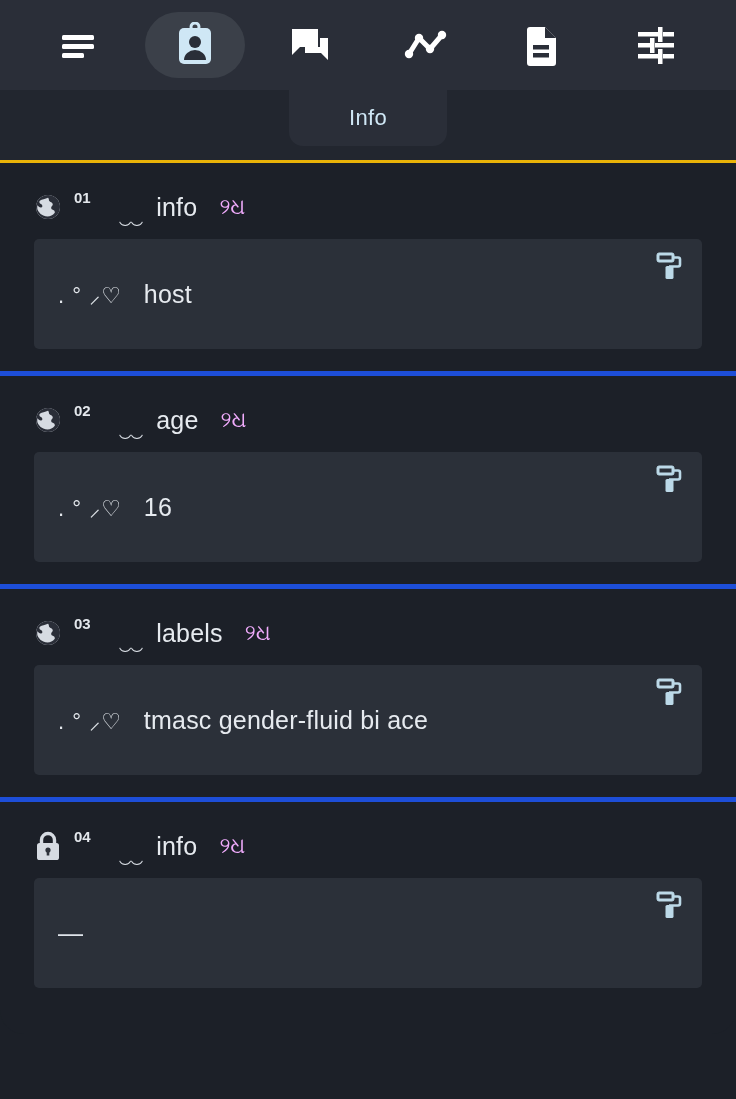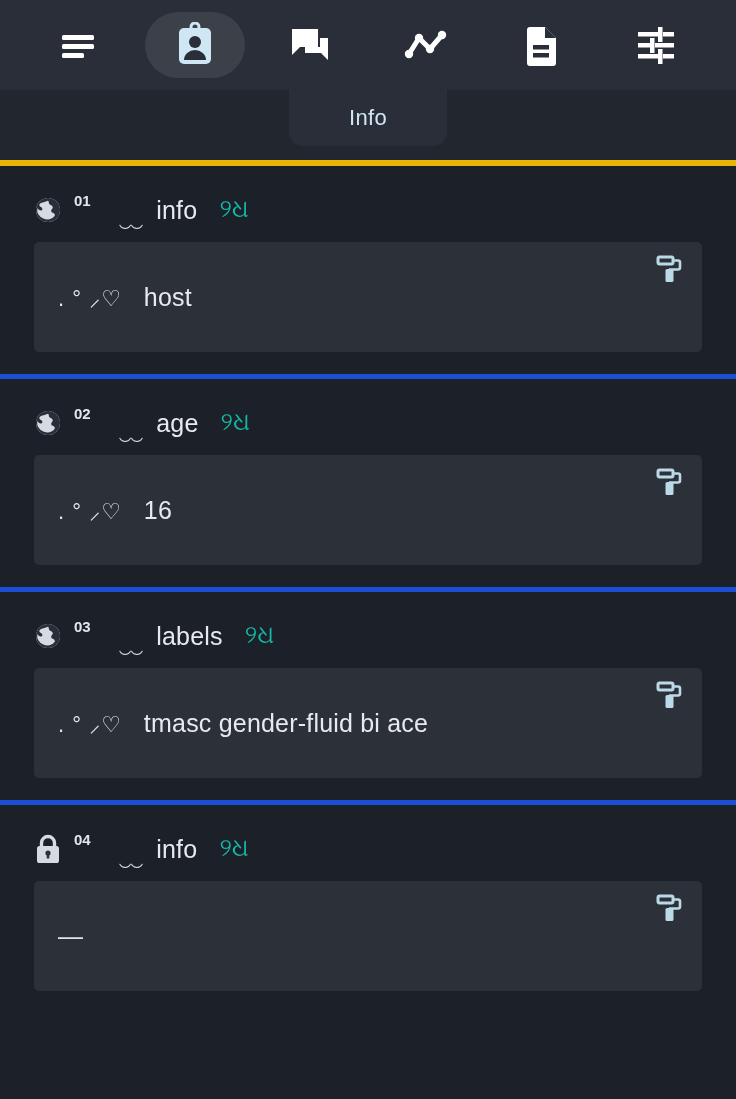--- a/index.html
+++ b/index.html
@@ -71,21 +71,21 @@
   }
 
   
   .list { background: #1c2028; }
 
   .entry {
     position: relative;
     padding: 0 0 0 0;
     border-top: 5px solid #1d4ed8;
   }
-  .entry:first-child { border-top: 6px solid #eab308; }
+  .entry:first-child { border-top: 3px solid #eab308; }
 
   .entry-head {
     display: flex;
     align-items: center;
     padding: 28px 0 8px 34px;
     height: 68px;
   }
 
   .vis-icon {
     width: 28px;
@@ -115,25 +115,24 @@
     top: 6px;
   }
 
   .title {
     color: #e6eaef;
     font-size: 25px;
     letter-spacing: .2px;
   }
 
   .deco-right {
-    color: #14b8a6;
-    font-size: 25px;
+    color: #f0abfc;
+    font-size: 22px;
     margin-left: 22px;
     letter-spacing: 0;
-    font-family: Liberation Mono, monospace;
   }
 
   .value-card {
     position: relative;
     margin: 8px 34px 22px 34px;
     background: #2b3039;
     border-radius: 5px;
     min-height: 110px;
     display: flex;
     align-items: center;

